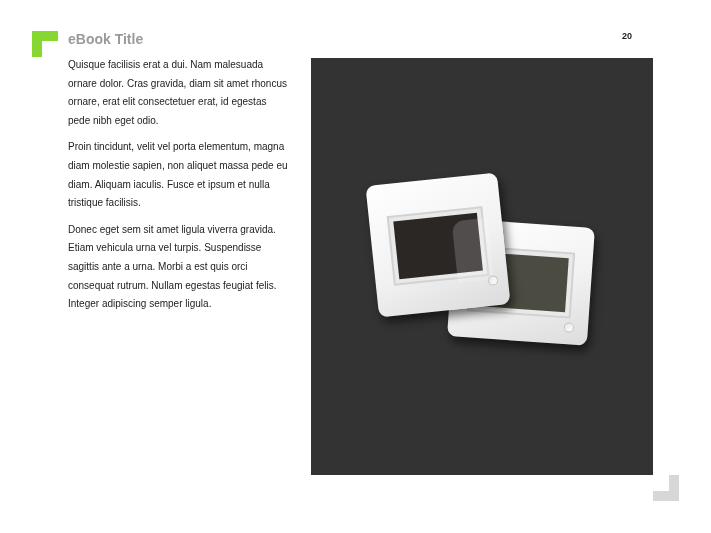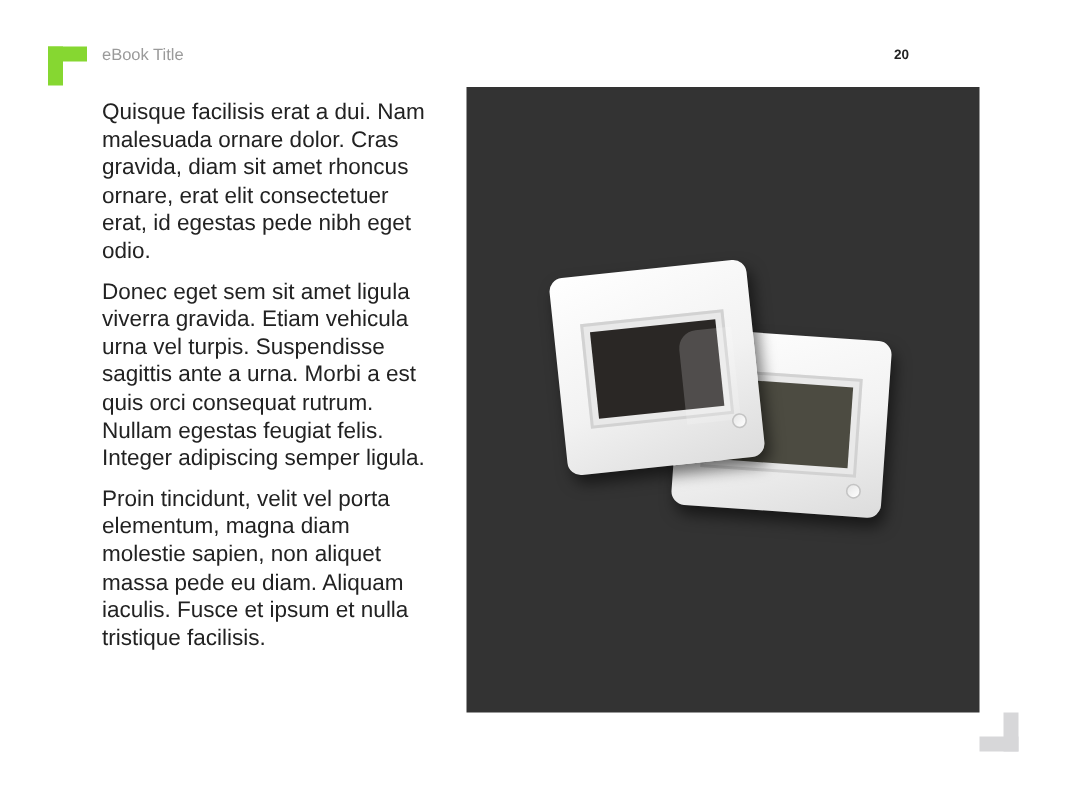--- a/index.html
+++ b/index.html
@@ -6,23 +6,23 @@
     body {
       width: 711px; height: 533px; background: #ffffff; position: relative; overflow: hidden;
       font-family: "Liberation Sans", "DejaVu Sans", sans-serif;
     }
     .corner-tl { position: absolute; left: 32px; top: 31px; width: 26px; height: 26px; }
     .corner-tl .h { position: absolute; left: 0; top: 0; width: 26px; height: 10px; background: #86d731; }
     .corner-tl .v { position: absolute; left: 0; top: 0; width: 10px; height: 26px; background: #86d731; }
     .corner-br { position: absolute; left: 653px; top: 475px; width: 26px; height: 26px; }
     .corner-br .h { position: absolute; left: 0; bottom: 0; width: 26px; height: 10px; background: #d7d7d9; }
     .corner-br .v { position: absolute; right: 0; top: 0; width: 10px; height: 26px; background: #d7d7d9; }
-    .book-title { position: absolute; left: 68px; top: 31px; font-size: 11px; font-weight: normal; color: #9a9a9a; }
-    .page-num { position: absolute; left: 596px; top: 31px; font-size: 9px; font-weight: bold; color: #222; }
-    .body-text { position: absolute; left: 68px; top: 66px; width: 222px; font-size: 15px; line-height: 18.6px; color: #222; }
+    .book-title { position: absolute; left: 68px; top: 31px; font-size: 14px; font-weight: bold; color: #9a9a9a; }
+    .page-num { position: absolute; left: 622px; top: 31px; font-size: 9px; font-weight: bold; color: #222; }
+    .body-text { position: absolute; left: 68px; top: 56px; width: 222px; font-size: 10px; line-height: 18.6px; color: #222; }
     .body-text p { margin: 0 0 8px 0; }
     .photo { position: absolute; left: 311px; top: 58px; width: 342px; height: 417px; background: #333333; overflow: hidden; }
     .slide { position: absolute; background: linear-gradient(160deg, #ffffff 0%, #f2f2f2 55%, #dcdcdc 100%);
       border-radius: 9px; box-shadow: 3px 6px 10px rgba(0,0,0,0.55); }
     .slide .window { position: absolute; border: 2px solid #d2d2d2; background: #e9e9e9; }
     .slide .window .film { position: absolute; left: 4px; top: 4px; right: 4px; bottom: 4px; }
     .slide .knob { position: absolute; width: 8px; height: 8px; border-radius: 50%; border: 1px solid #c4c4c4;
       background: linear-gradient(135deg, #e6e6e6, #ffffff); }
     .slide-back { left: 140px; top: 165px; width: 140px; height: 118px; transform: rotate(4deg); }
     .slide-back .window { left: 18px; top: 26px; width: 100px; height: 62px; }
@@ -41,22 +41,22 @@
 <div class="corner-tl">
   <div class="h"></div>
   <div class="v"></div>
 </div>
 
 <div class="book-title">eBook Title</div>
 <div class="page-num">20</div>
 
 <div class="body-text">
   <p>Quisque facilisis erat a dui. Nam malesuada ornare dolor. Cras gravida, diam sit amet rhoncus ornare, erat elit consectetuer erat, id egestas pede nibh eget odio.</p>
+  <p>Proin tincidunt, velit vel porta elementum, magna diam molestie sapien, non aliquet massa pede eu diam. Aliquam iaculis. Fusce et ipsum et nulla tristique facilisis.</p>
   <p>Donec eget sem sit amet ligula viverra gravida. Etiam vehicula urna vel turpis. Suspendisse sagittis ante a urna. Morbi a est quis orci consequat rutrum. Nullam egestas feugiat felis. Integer adipiscing semper ligula.</p>
-  <p>Proin tincidunt, velit vel porta elementum, magna diam molestie sapien, non aliquet massa pede eu diam. Aliquam iaculis. Fusce et ipsum et nulla tristique facilisis.</p>
 </div>
 
 <div class="photo">
   <div class="slide slide-back">
     <div class="window">
         <div class="film"></div>
       </div>
     <div class="knob"></div>
   </div>
   <div class="slide slide-front">

